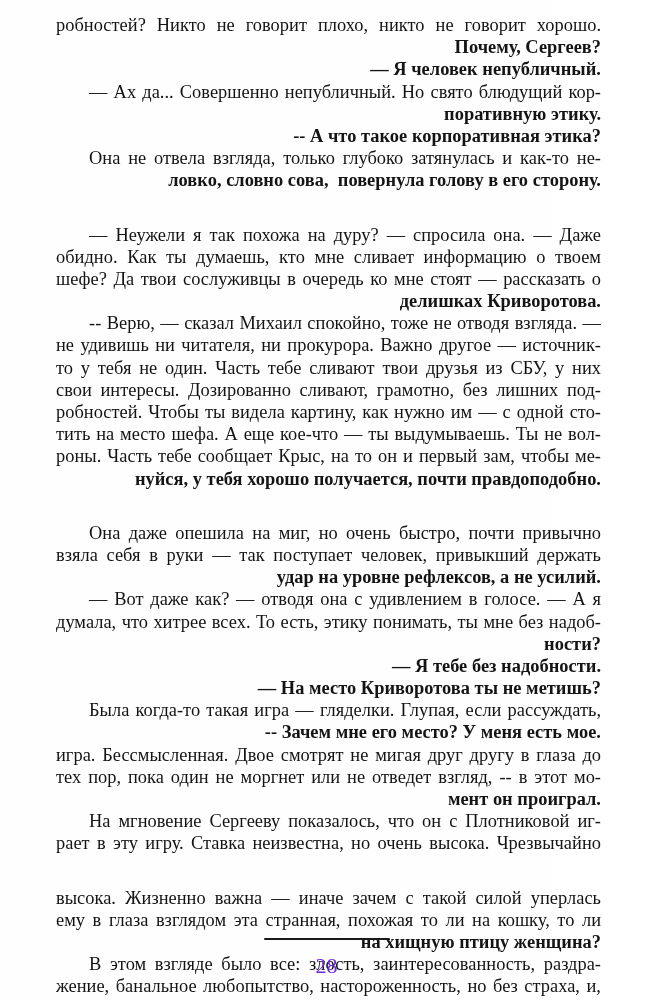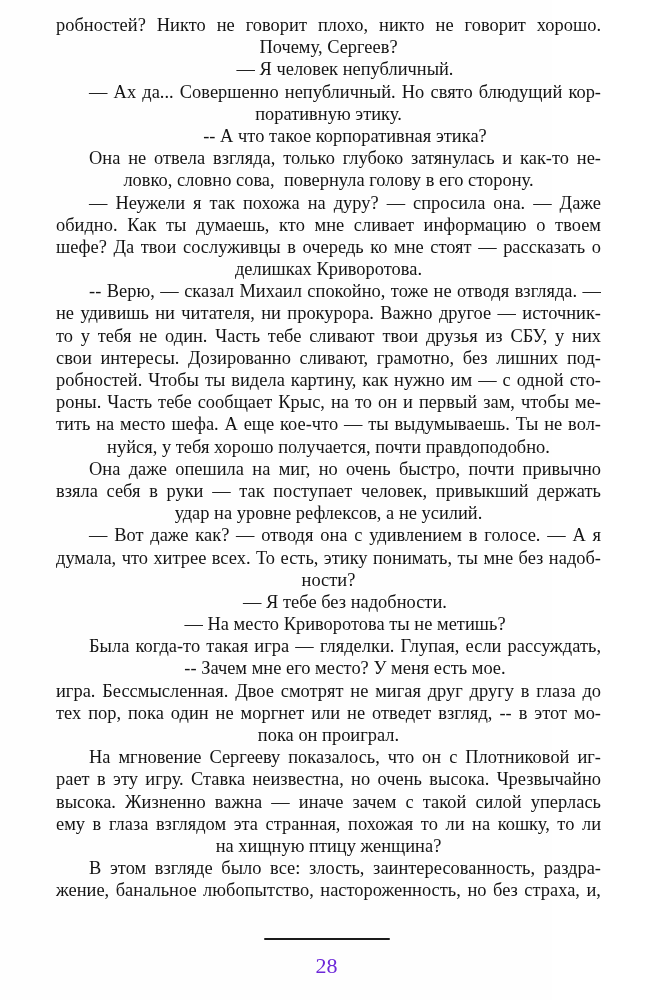--- a/index.html
+++ b/index.html
@@ -49,35 +49,36 @@
   .ln.just {
     white-space: normal;
     text-align: justify;
     text-align-last: justify;
     text-justify: inter-word;
   }
 
   
   .ln.flush {
     white-space: pre;
-    text-align: center;
+    text-align: right;
+    font-weight: bold;
   }
 
   
   .ln.indent {
     text-indent: 33px;
   }
 
   
   .ln.dialog {
     text-indent: 33px;
   }
 
   
-  .ln.loose { word-spacing: 1.2px; }
+  .ln.loose { word-spacing: 1.2px; margin-top: 32px; }
 
   
   #footer {
     position: absolute;
     left: 0;
     top: 938px;
     width: 653px;
     text-align: center;
   }
   #footer-rule {
@@ -111,36 +112,36 @@
       <div class="ln flush">ловко, словно сова,  повернула голову в его сторону.</div>
       <div class="ln just dialog loose">— Неужели я так похожа на дуру? — спросила она. — Даже</div>
       <div class="ln just">обидно. Как ты думаешь, кто мне сливает информацию о твоем</div>
       <div class="ln just">шефе? Да твои сослуживцы в очередь ко мне стоят — рассказать о</div>
       <div class="ln flush">делишках Криворотова.</div>
       <div class="ln just dialog">-- Верю, — сказал Михаил спокойно, тоже не отводя взгляда. —</div>
       <div class="ln just">не удивишь ни читателя, ни прокурора. Важно другое — источник-</div>
       <div class="ln just">то у тебя не один. Часть тебе сливают твои друзья из СБУ, у них</div>
       <div class="ln just">свои интересы. Дозированно сливают, грамотно, без лишних под-</div>
       <div class="ln just">робностей. Чтобы ты видела картину, как нужно им — с одной сто-</div>
+      <div class="ln just">тить на место шефа. А еще кое-что — ты выдумываешь. Ты не вол-</div>
       <div class="ln just">роны. Часть тебе сообщает Крыс, на то он и первый зам, чтобы ме-</div>
-      <div class="ln just">тить на место шефа. А еще кое-что — ты выдумываешь. Ты не вол-</div>
       <div class="ln flush">нуйся, у тебя хорошо получается, почти правдоподобно.</div>
       <div class="ln just indent loose">Она даже опешила на миг, но очень быстро, почти привычно</div>
       <div class="ln just">взяла себя в руки — так поступает человек, привыкший держать</div>
       <div class="ln flush">удар на уровне рефлексов, а не усилий.</div>
       <div class="ln just dialog">— Вот даже как? — отводя она с удивлением в голосе. — А я</div>
       <div class="ln just">думала, что хитрее всех. То есть, этику понимать, ты мне без надоб-</div>
       <div class="ln flush">ности?</div>
       <div class="ln flush dialog">— Я тебе без надобности.</div>
       <div class="ln flush dialog">— На место Криворотова ты не метишь?</div>
       <div class="ln just indent">Была когда-то такая игра — гляделки. Глупая, если рассуждать,</div>
       <div class="ln flush dialog">-- Зачем мне его место? У меня есть мое.</div>
       <div class="ln just">игра. Бессмысленная. Двое смотрят не мигая друг другу в глаза до</div>
       <div class="ln just">тех пор, пока один не моргнет или не отведет взгляд, -- в этот мо-</div>
-      <div class="ln flush">пока он проиграл.</div>
+      <div class="ln flush">мент он проиграл.</div>
       <div class="ln just indent">На мгновение Сергееву показалось, что он с Плотниковой иг-</div>
       <div class="ln just">рает в эту игру. Ставка неизвестна, но очень высока. Чрезвычайно</div>
       <div class="ln just loose">высока. Жизненно важна — иначе зачем с такой силой уперлась</div>
       <div class="ln just">ему в глаза взглядом эта странная, похожая  то ли на кошку, то ли</div>
       <div class="ln flush">на хищную птицу женщина?</div>
       <div class="ln just indent">В этом взгляде было все: злость, заинтересованность, раздра-</div>
       <div class="ln just">жение, банальное любопытство, настороженность, но без страха, и,</div>
     </div>
 
   <div id="footer">

